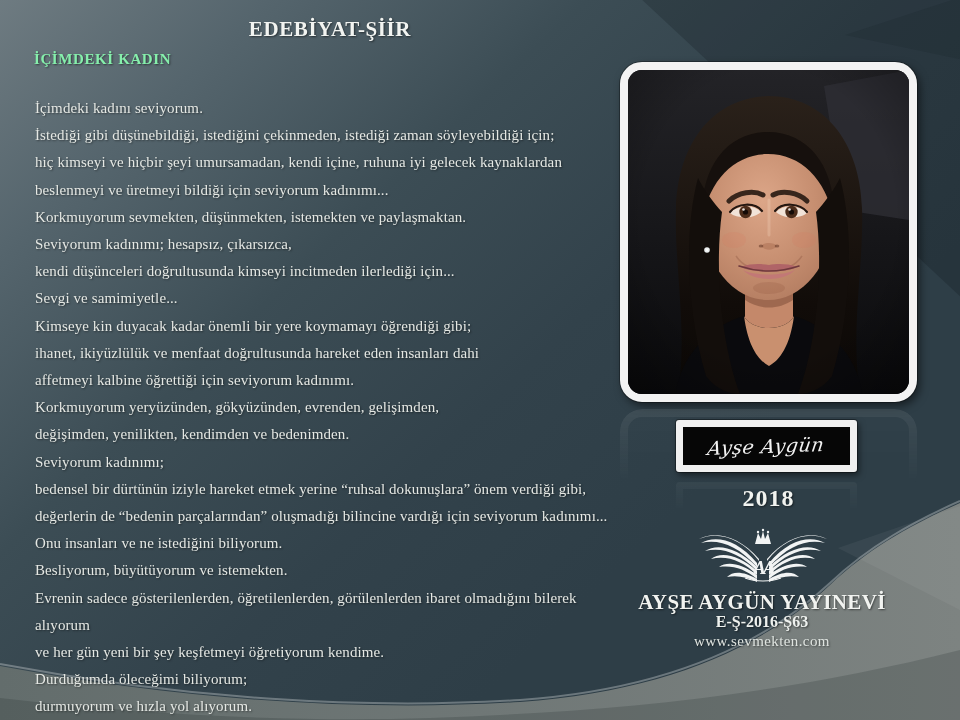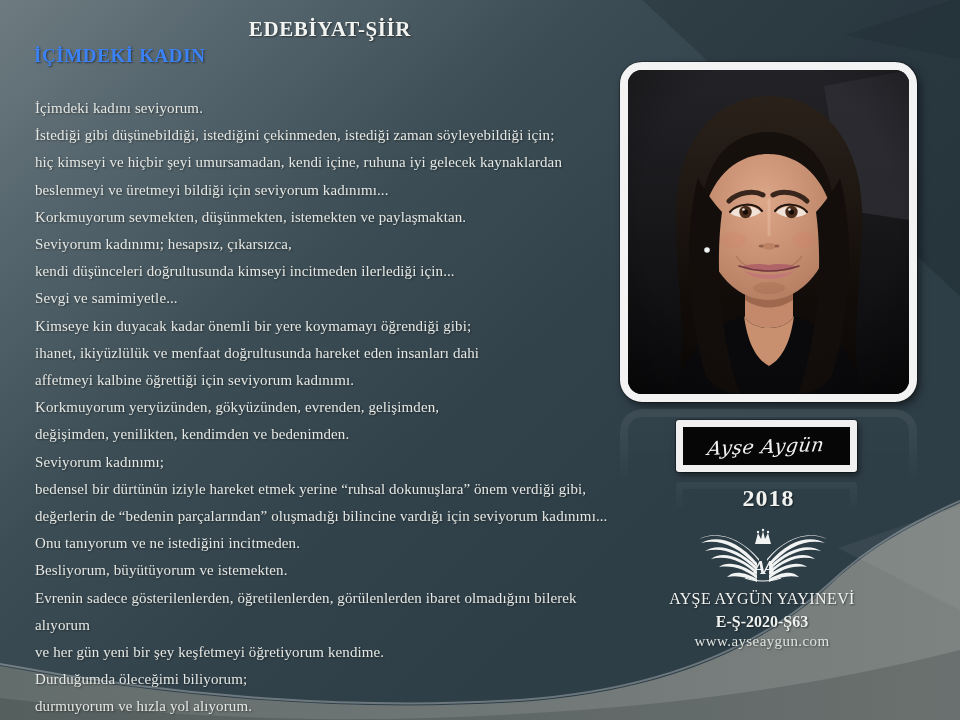--- a/index.html
+++ b/index.html
@@ -9,21 +9,21 @@
     padding-left:33px;
   }
   .slide svg.bg{position:absolute;left:0;top:0;}
   .abs{position:absolute;}
   .category-title{
     left:0;top:17px;width:660px;text-align:center;
     font-size:21px;font-weight:bold;color:#f2f4f1;letter-spacing:.6px;
     text-shadow:1px 1px 2px rgba(0,0,0,.5);
   }
   .poem-title{
-    left:34px;top:45px;font-size:19px;font-weight:bold;color:#3b82f6;
+    left:34px;top:51px;font-size:15px;font-weight:bold;color:#86efac;
     letter-spacing:.6px;text-shadow:1px 1px 2px rgba(0,0,0,.5);
   }
   .poem{left:35px;top:95px;width:605px;font-size:15px;color:#e5e8e4;}
   .poem .poem-line{
     line-height:27.2px;white-space:nowrap;letter-spacing:.1px;
     text-shadow:1px 1px 2px rgba(0,0,0,.45);
   }
   .photo-frame{
     left:620px;top:62px;width:281px;height:324px;
     border:8px solid #f3f3f3;border-radius:22px;background:#0e0e10;
@@ -56,21 +56,21 @@
             mask-image:linear-gradient(to bottom,rgba(0,0,0,.6),transparent 90%);
   }
   .year{
     left:620px;top:485px;width:297px;text-align:center;
     font-size:24px;font-weight:bold;color:#f1f3f0;letter-spacing:1px;
     text-shadow:1px 1px 2px rgba(0,0,0,.5);
   }
   .wings{left:697px;top:527px;}
   .publisher{
     left:617px;top:590px;width:290px;text-align:center;
-    font-size:16px;font-weight:normal;color:#f1f3f0;letter-spacing:.4px;
+    font-size:21px;font-weight:bold;color:#f1f3f0;letter-spacing:.4px;
     text-shadow:1px 1px 2px rgba(0,0,0,.5);
   }
   .catalog{
     left:617px;top:613px;width:290px;text-align:center;
     font-size:16px;font-weight:bold;color:#eef1ee;
     text-shadow:1px 1px 2px rgba(0,0,0,.5);
   }
   .website{
     left:617px;top:633px;width:290px;text-align:center;
     font-size:15px;color:#dfe4e0;letter-spacing:.4px;
@@ -123,21 +123,21 @@
       <div class="poem-line">kendi düşünceleri doğrultusunda kimseyi incitmeden ilerlediği için...</div>
       <div class="poem-line">Sevgi ve samimiyetle...</div>
       <div class="poem-line">Kimseye kin duyacak kadar önemli bir yere koymamayı öğrendiği gibi;</div>
       <div class="poem-line">ihanet, ikiyüzlülük ve menfaat doğrultusunda hareket eden insanları dahi</div>
       <div class="poem-line">affetmeyi kalbine öğrettiği için seviyorum kadınımı.</div>
       <div class="poem-line">Korkmuyorum yeryüzünden, gökyüzünden, evrenden, gelişimden,</div>
       <div class="poem-line">değişimden, yenilikten, kendimden ve bedenimden.</div>
       <div class="poem-line">Seviyorum kadınımı;</div>
       <div class="poem-line">bedensel bir dürtünün iziyle hareket etmek yerine “ruhsal dokunuşlara” önem verdiği gibi,</div>
       <div class="poem-line">değerlerin de “bedenin parçalarından” oluşmadığı bilincine vardığı için seviyorum kadınımı...</div>
-      <div class="poem-line">Onu tanıyorum ve ne istediğini incitmeden.</div>
+      <div class="poem-line">Onu insanları ve ne istediğini biliyorum.</div>
       <div class="poem-line">Besliyorum, büyütüyorum ve istemekten.</div>
       <div class="poem-line">Evrenin sadece gösterilenlerden, öğretilenlerden, görülenlerden ibaret olmadığını bilerek</div>
       <div class="poem-line">alıyorum</div>
       <div class="poem-line">ve her gün yeni bir şey keşfetmeyi öğretiyorum kendime.</div>
       <div class="poem-line">Durduğumda öleceğimi biliyorum;</div>
       <div class="poem-line">durmuyorum ve hızla yol alıyorum.</div>
     </div>
 
   <div class="abs photo-frame">
     <svg width="281" height="324" viewBox="0 0 281 324">
@@ -233,16 +233,16 @@
       <path d="M58,17 L61,6 L64,12 L66,4 L68,12 L71,6 L74,17 Z"></path>
       <circle cx="61" cy="5" r="1.2"></circle>
         <circle cx="66" cy="3" r="1.2"></circle>
         <circle cx="71" cy="5" r="1.2"></circle>
       <text x="66" y="47" text-anchor="middle" font-size="19" font-weight="bold" font-style="italic" font-family="Liberation Serif, serif" letter-spacing="-3">AA</text>
       <path d="M48,51 C58,55 74,55 84,51" fill="none" stroke="#f2f4f4" stroke-width="1.2"></path>
     </g>
   </svg>
 
   <div class="abs publisher">AYŞE AYGÜN YAYINEVİ</div>
-  <div class="abs catalog">E-Ş-2020-Ş63</div>
-  <div class="abs website">www.ayseaygun.com</div>
+  <div class="abs catalog">E-Ş-2016-Ş63</div>
+  <div class="abs website">www.sevmekten.com</div>
 
 </div>
 
 </body></html>

